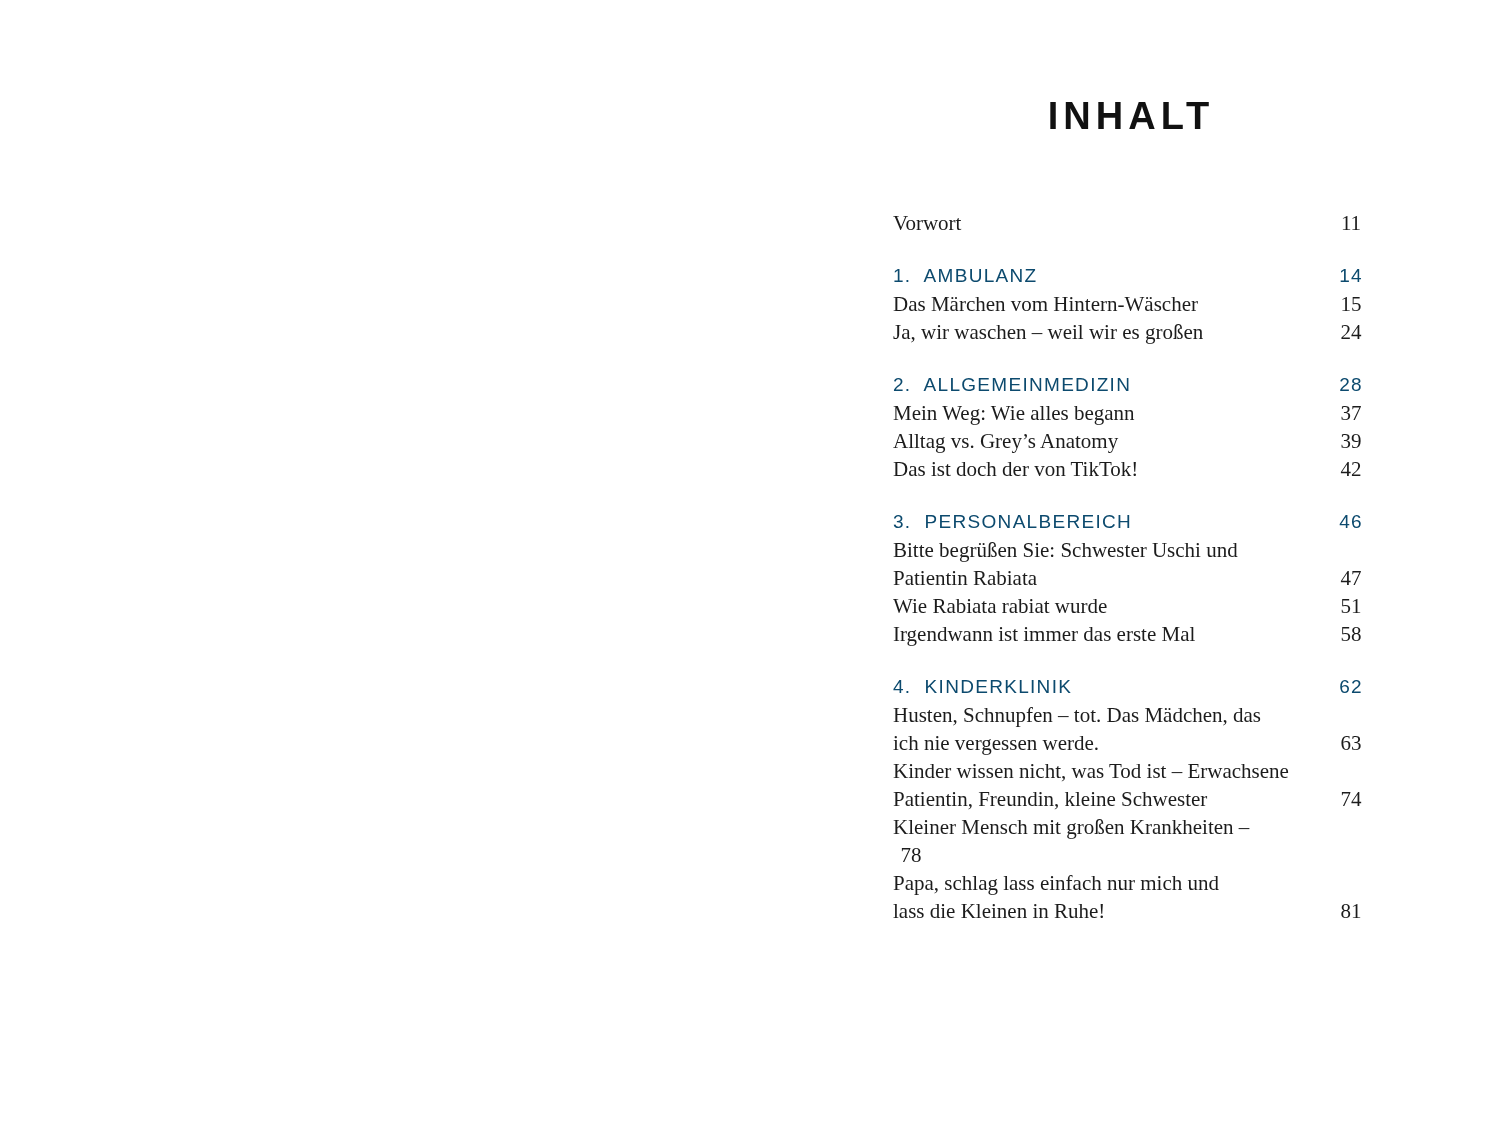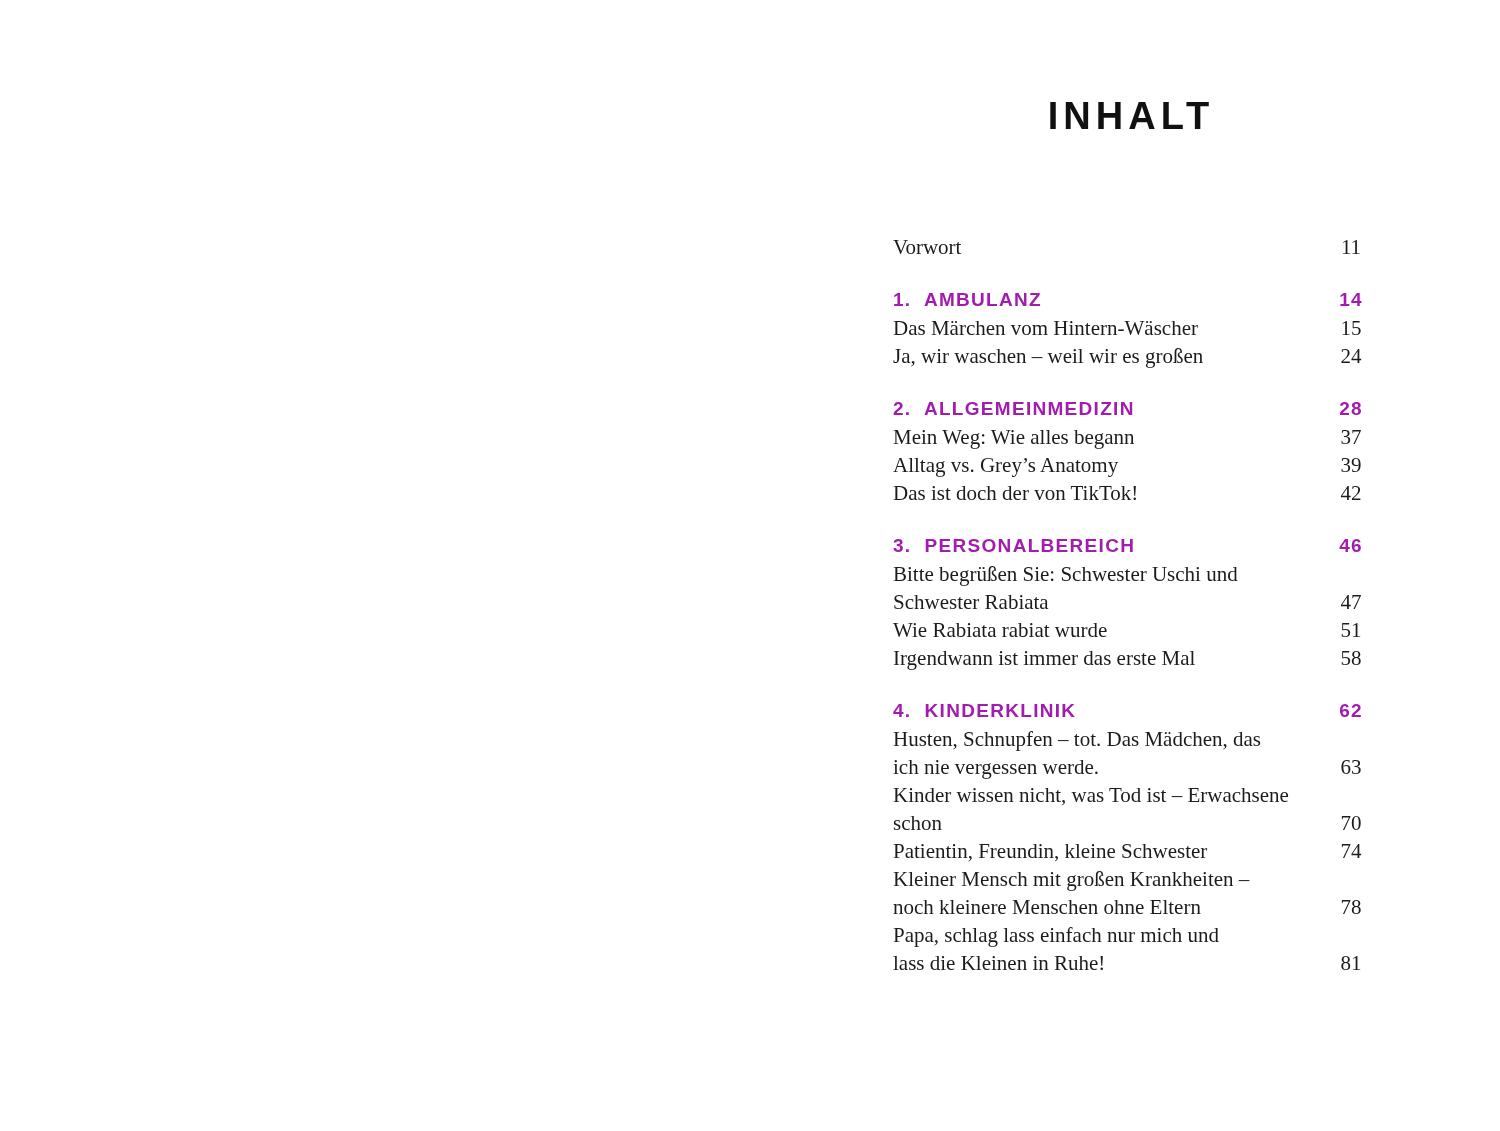--- a/index.html
+++ b/index.html
@@ -27,45 +27,45 @@
     margin: 0;
     text-align: center;
     font-family: "Liberation Sans", sans-serif;
     font-weight: bold;
     font-size: 38px;
     line-height: 1;
     letter-spacing: 5px;
     color: #111111;
   }
   .list {
-    margin-top: 98px;
+    margin-top: 74px;
   }
   .row {
     display: flex;
     justify-content: space-between;
     align-items: baseline;
     gap: 14px;
     font-size: 21px;
     line-height: 28px;
   }
   .row .txt {
     white-space: pre-wrap;
   }
   .row .num {
     min-width: 36px;
     text-align: center;
     flex: none;
   }
   .row.heading {
     font-family: "Liberation Sans", sans-serif;
-    font-weight: bold;
+    font-weight: normal;
     font-size: 19px;
     letter-spacing: 1.3px;
     margin-top: 25px;
-    color: #a21caf;
+    color: #0c4a6e;
   }
 </style>
 </head>
 <body>
 
 <div class="page">
   <div class="toc">
     <h1 class="title">INHALT</h1>
     <div class="list" id="toc-list">
         <div class="row">
@@ -102,21 +102,21 @@
   </div>
         <div class="row heading">
     <span class="txt">3.  PERSONALBEREICH</span>
     <span class="num">46</span>
   </div>
         <div class="row">
     <span class="txt">Bitte begrüßen Sie: Schwester Uschi und</span>
     <span class="num"></span>
   </div>
         <div class="row">
-    <span class="txt">Schwester Rabiata</span>
+    <span class="txt">Patientin Rabiata</span>
     <span class="num">47</span>
   </div>
         <div class="row">
     <span class="txt">Wie Rabiata rabiat wurde</span>
     <span class="num">51</span>
   </div>
         <div class="row">
     <span class="txt">Irgendwann ist immer das erste Mal</span>
     <span class="num">58</span>
   </div>
@@ -130,33 +130,28 @@
   </div>
         <div class="row">
     <span class="txt">ich nie vergessen werde.</span>
     <span class="num">63</span>
   </div>
         <div class="row">
     <span class="txt">Kinder wissen nicht, was Tod ist – Erwachsene</span>
     <span class="num"></span>
   </div>
         <div class="row">
-    <span class="txt">schon</span>
-    <span class="num">70</span>
-  </div>
-        <div class="row">
     <span class="txt">Patientin, Freundin, kleine Schwester</span>
     <span class="num">74</span>
   </div>
         <div class="row">
     <span class="txt">Kleiner Mensch mit großen Krankheiten –</span>
     <span class="num"></span>
   </div>
         <div class="row">
-    <span class="txt">noch kleinere Menschen ohne Eltern</span>
     <span class="num">78</span>
   </div>
         <div class="row">
     <span class="txt">Papa, schlag lass einfach nur mich und</span>
     <span class="num"></span>
   </div>
         <div class="row">
     <span class="txt">lass die Kleinen in Ruhe!</span>
     <span class="num">81</span>
   </div>

